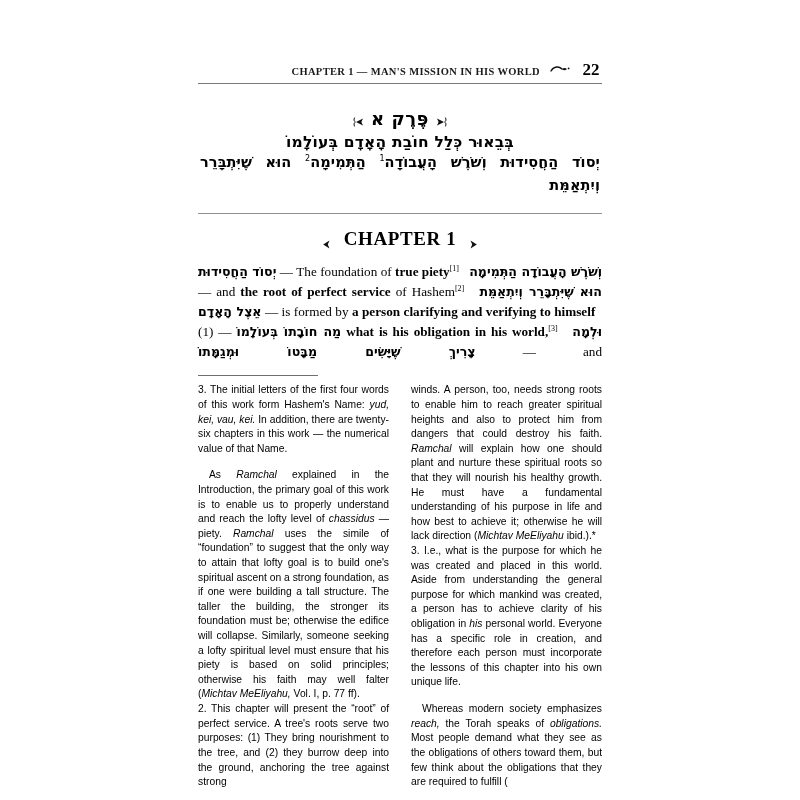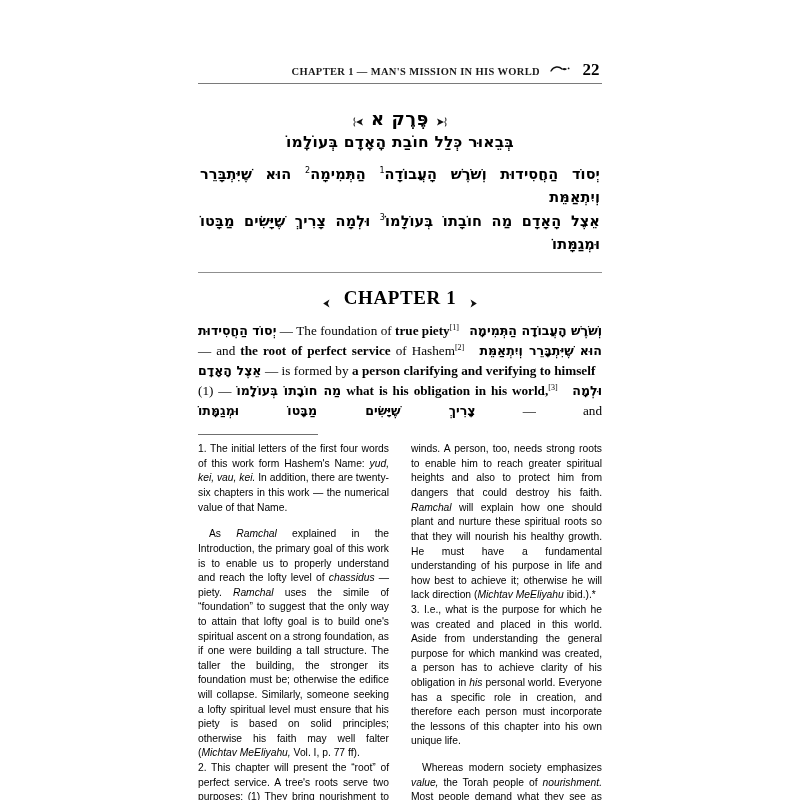--- a/index.html
+++ b/index.html
@@ -87,21 +87,21 @@
   .heb-chapter-label { direction: rtl; }
   .orn-left, .orn-right {
     display: inline-block;
     width: 14px;
     height: 14px;
   }
   .heb-subtitle {
     font-size: 15.5px;
     font-weight: bold;
     letter-spacing: 0.2px;
-    margin-bottom: 12px;
+    margin-bottom: 0;
   }
   .heb-body {
     font-size: 14.5px;
     font-weight: bold;
     line-height: 1.62;
     text-align: justify;
     text-align-last: justify;
     letter-spacing: 0.1px;
     padding: 0 2px;
   }
@@ -239,21 +239,20 @@
             <path d="M3 7 L10 3.6 L8.4 7 L10 10.4 Z" fill="#111"></path>
             <path d="M1.6 2.6 C0.6 4.6, 1 6.2, 2.4 7 C1 7.8, 0.6 9.4, 1.6 11.4" stroke="#111" stroke-width="1" fill="none"></path>
           </svg>
         </span>
       </div>
 
       <div class="heb-subtitle">בְּבֵאוּר כְּלַל חוֹבַת הָאָדָם בְּעוֹלָמוֹ</div>
 
       <div class="heb-body">
         <div><span>יְסוֹד הַחֲסִידוּת וְשֹׁרֶשׁ הָעֲבוֹדָה</span><sup>1</sup><span> הַתְּמִימָה</span><sup>2</sup><span> הוּא שֶׁיִּתְבָּרֵר וְיִתְאַמֵּת</span></div>
-        <div><span>אֵצֶל הָאָדָם מַה חוֹבָתוֹ בְּעוֹלָמוֹ</span><sup>3</sup><span> וּלְמָה צָרִיךְ שֶׁיָּשִׂים מַבָּטוֹ וּמְגַמָּתוֹ</span></div>
       </div>
     </div>
 
     <div class="rule-full"></div>
 
     <div class="chapter-head">
       <div class="chapter-title-line">
         <span class="chev-l">
           <svg viewBox="0 0 11 11" width="11" height="11" aria-hidden="true">
             <path d="M8.5 1.4 L2.2 5.5 L8.5 9.6 L6.8 5.5 Z" fill="#111"></path>
@@ -269,25 +268,25 @@
     </div>
 
     <div class="main-text">
       <span class="heb">יְסוֹד הַחֲסִידוּת</span><span class="eng-n"> — The foundation of </span><span class="eng-b">true piety</span><sup>[1]</sup>&nbsp;&nbsp; <span class="heb">וְשֹׁרֶשׁ הָעֲבוֹדָה הַתְּמִימָה</span><span class="eng-n"> — and </span><span class="eng-b">the root of perfect service</span><span class="eng-n"> of Hashem</span><sup>[2]</sup>&nbsp;&nbsp; <span class="heb">הוּא שֶׁיִּתְבָּרֵר וְיִתְאַמֵּת אֵצֶל הָאָדָם</span><span class="eng-n"> — is </span><span class="eng-n">formed by </span><span class="eng-b">a person clarifying and verifying to himself</span>&nbsp;&nbsp; <span class="heb">מַה חוֹבָתוֹ בְּעוֹלָמוֹ</span><span class="eng-n"> — </span><span class="eng-n">(1) </span><span class="eng-b">what is his obligation in his world,</span><sup>[3]</sup>&nbsp;&nbsp; <span class="heb">וּלְמָה צָרִיךְ שֶׁיָּשִׂים מַבָּטוֹ וּמְגַמָּתוֹ</span><span class="eng-n"> — and</span>
     </div>
 
     <div class="rule-short"></div>
 
     <div class="notes">
       <div class="notes-col">
-          <p><span>1. The initial letters of the first four words of this work form Hashem's Name: </span><em>yud, kei, vau, kei.</em><span> In addition, there are twenty-six chapters in this work — the numerical value of that Name.</span></p>
+          <p><span>3. The initial letters of the first four words of this work form Hashem's Name: </span><em>yud, kei, vau, kei.</em><span> In addition, there are twenty-six chapters in this work — the numerical value of that Name.</span></p>
           <p class="indent"><span>As </span><em>Ramchal</em><span> explained in the Introduction, the primary goal of this work is to enable us to properly understand and reach the lofty level of </span><em>chassidus</em><span> — piety. </span><em>Ramchal</em><span> uses the simile of “foundation” to suggest that the only way to attain that lofty goal is to build one's spiritual ascent on a strong foundation, as if one were building a tall structure. The taller the building, the stronger its foundation must be; otherwise the edifice will collapse. Similarly, someone seeking a lofty spiritual level must ensure that his piety is based on solid principles; otherwise his faith may well falter (</span><em>Michtav MeEliyahu,</em><span> Vol. I, p. 77 ff).</span></p>
           <p><span>2. This chapter will present the “root” of perfect service. A tree's roots serve two purposes: (1) They bring nourishment to the tree, and (2) they burrow deep into the ground, anchoring the tree against strong</span></p>
         </div>
       <div class="notes-col">
           <p><span>winds. A person, too, needs strong roots to enable him to reach greater spiritual heights and also to protect him from dangers that could destroy his faith. </span><em>Ramchal</em><span> will explain how one should plant and nurture these spiritual roots so that they will nourish his healthy growth. He must have a fundamental understanding of his purpose in life and how best to achieve it; otherwise he will lack direction (</span><em>Michtav MeEliyahu</em><span> ibid.).*</span></p>
           <p><span>3. I.e., what is the purpose for which he was created and placed in this world. Aside from understanding the general purpose for which mankind was created, a person has to achieve clarity of his obligation in </span><em>his</em><span> personal world. Everyone has a specific role in creation, and therefore each person must incorporate the lessons of this chapter into his own unique life.</span></p>
-          <p class="indent"><span>Whereas modern society emphasizes </span><em>value,</em><span> the Torah people of </span><em>nourishment.</em><span> Most people demand what they see as the obligations of others toward them, but few think about the obligations that they are required to fulfill (</span></p>
+          <p class="indent"><span>Whereas modern society emphasizes </span><em>reach,</em><span> the Torah speaks of </span><em>obligations.</em><span> Most people demand what they see as the obligations of others toward them, but few think about the obligations that they are required to fulfill (</span></p>
         </div>
     </div>
 
   </div>
 </div>
 
 </body></html>

